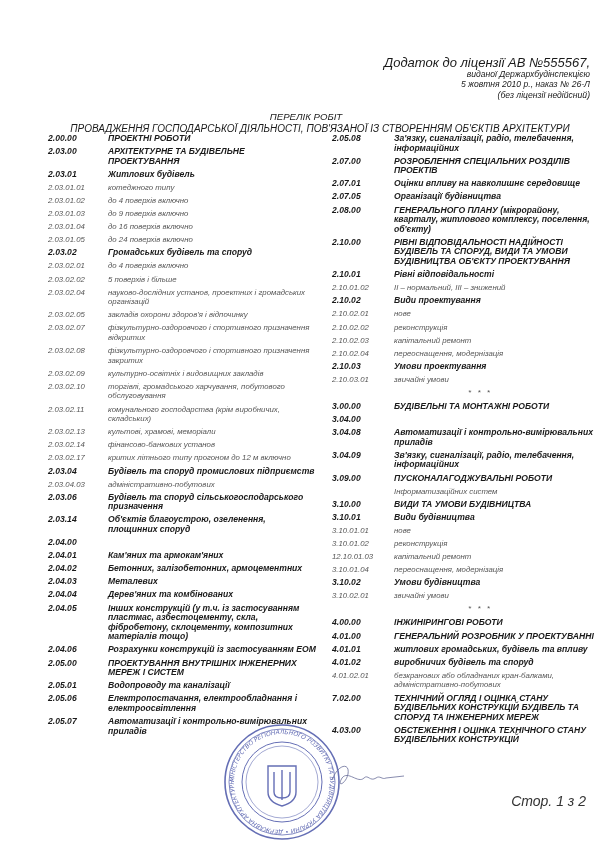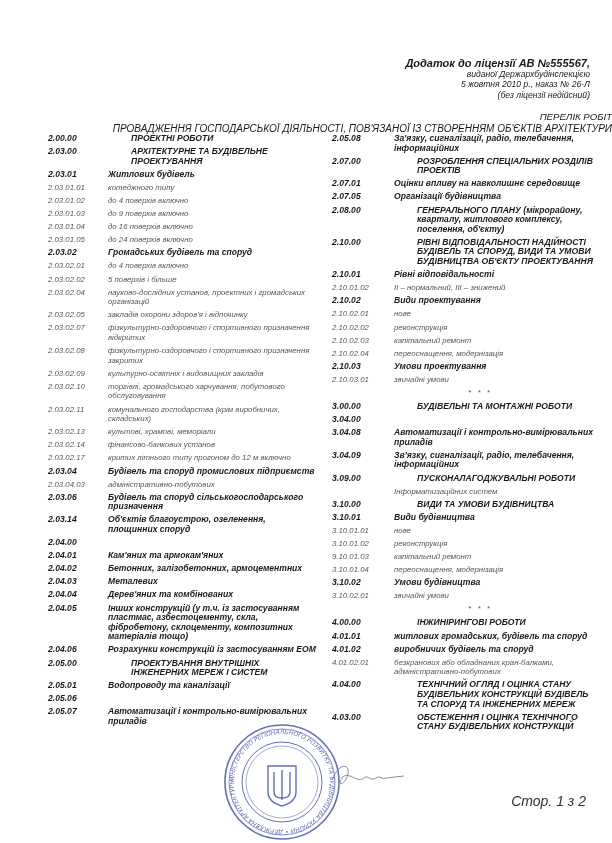--- a/index.html
+++ b/index.html
@@ -1,29 +1,29 @@
 <!DOCTYPE html>
 <html><head>
 <meta charset="utf-8">
 <style>
   html, body { margin: 0; padding: 0; background: #ffffff; }
   body { width: 612px; height: 843px; position: relative; overflow: hidden;
          font-family: "Liberation Sans", sans-serif; color: #1a1a1a; font-style: italic; }
   .header-block { position: absolute; right: 22px; top: 58px; text-align: right; font-size: 8.6px; line-height: 10.6px; }
-  .header-block .h1 { font-weight: bold; font-size: 11px; }
-  .title { position: absolute; left: 0; right: 0; top: 111px; text-align: right; font-size: 9.6px; line-height: 12px; }
+  .header-block .h1 { font-weight: normal; font-size: 13px; }
+  .title { position: absolute; left: 0; right: 0; top: 111px; text-align: center; font-size: 9.6px; line-height: 12px; }
   .title .t2 { font-size: 10px; margin-left: 28px; }
   .col { position: absolute; top: 134px; }
   .col.left { left: 48px; width: 268px; }
   .col.right { left: 324px; width: 272px; }
   .row { display: flex; font-size: 8.2px; line-height: 9.6px; margin-bottom: 3.5px; }
   .row .code { flex: 0 0 60px; }
   .col.right .row .code { flex: 0 0 62px; margin-left: 8px; }
   .row .text { flex: 1; }
-  .row.l0 { font-weight: bold; font-size: 8.6px; gap: 23px; }
+  .row.l0 { font-weight: bold; font-size: 8.6px; }
   .row.l0 .text { text-transform: none; }
   .row.l1 { font-weight: bold; font-size: 8.6px; }
   .row.l2 { color: #555; font-size: 7.8px; justify-content: flex-end; }
   .sep { text-align: center; font-size: 8px; color: #555; letter-spacing: 2px; margin: 1px 0 5px 0; padding-left: 40px; }
   .footer { position: absolute; right: 26px; top: 793px; font-size: 14px; color: #333; margin-left: 26px; }
   .stamp { position: absolute; left: 222px; top: 722px; width: 120px; height: 120px; }
   .signature { position: absolute; left: 328px; top: 760px; width: 80px; height: 34px; }
 </style>
 </head>
 <body>
@@ -171,20 +171,21 @@
     <div class="row l0">
       <span class="code">2.05.00</span>
       <span class="text">ПРОЕКТУВАННЯ ВНУТРІШНІХ ІНЖЕНЕРНИХ МЕРЕЖ І СИСТЕМ</span>
     </div>
     <div class="row l1">
       <span class="code">2.05.01</span>
       <span class="text">Водопроводу та каналізації</span>
     </div>
     <div class="row l1">
       <span class="code">2.05.06</span>
+      <span class="text">Електропостачання, електрообладнання і електроосвітлення</span>
     </div>
     <div class="row l1">
       <span class="code">2.05.07</span>
       <span class="text">Автоматизації і контрольно-вимірювальних приладів</span>
     </div>
   </div>
 <div class="col right" id="right-col">
     <div class="row l1">
       <span class="code">2.05.08</span>
       <span class="text">За'язку, сигналізації, радіо, телебачення, інформаційних</span>
@@ -279,54 +280,58 @@
     </div>
     <div class="row l2">
       <span class="code">3.10.01.01</span>
       <span class="text">нове</span>
     </div>
     <div class="row l2">
       <span class="code">3.10.01.02</span>
       <span class="text">реконструкція</span>
     </div>
     <div class="row l2">
-      <span class="code">9.10.01.03</span>
+      <span class="code">12.10.01.03</span>
       <span class="text">капітальний ремонт</span>
     </div>
     <div class="row l2">
       <span class="code">3.10.01.04</span>
       <span class="text">переоснащення, модернізація</span>
     </div>
     <div class="row l1">
       <span class="code">3.10.02</span>
       <span class="text">Умови будівництва</span>
     </div>
     <div class="row l2">
       <span class="code">3.10.02.01</span>
       <span class="text">звичайні умови</span>
     </div>
     <div class="sep">* * *</div>
     <div class="row l0">
       <span class="code">4.00.00</span>
       <span class="text">ІНЖИНІРИНГОВІ РОБОТИ</span>
     </div>
+    <div class="row l0">
+      <span class="code">4.01.00</span>
+      <span class="text">ГЕНЕРАЛЬНИЙ РОЗРОБНИК У ПРОЕКТУВАННІ</span>
+    </div>
     <div class="row l1">
       <span class="code">4.01.01</span>
-      <span class="text">житлових громадських, будівель та споруд</span>
+      <span class="text">житлових громадських, будівель та впливу</span>
     </div>
     <div class="row l1">
       <span class="code">4.01.02</span>
       <span class="text">виробничих будівель та споруд</span>
     </div>
     <div class="row l2">
       <span class="code">4.01.02.01</span>
       <span class="text">безкранових  або обладнаних кран-балками, адміністративно-побутових</span>
     </div>
     <div class="row l0">
-      <span class="code">4.04.00</span>
+      <span class="code">7.02.00</span>
       <span class="text">ТЕХНІЧНИЙ ОГЛЯД І ОЦІНКА СТАНУ БУДІВЕЛЬНИХ КОНСТРУКЦІЙ БУДІВЕЛЬ ТА СПОРУД ТА ІНЖЕНЕРНИХ МЕРЕЖ</span>
     </div>
     <div class="row l0">
       <span class="code">4.03.00</span>
       <span class="text">ОБСТЕЖЕННЯ І ОЦІНКА ТЕХНІЧНОГО СТАНУ БУДІВЕЛЬНИХ КОНСТРУКЦІЙ</span>
     </div>
   </div>
 
 <svg class="stamp" viewBox="0 0 120 120">
   <defs>

